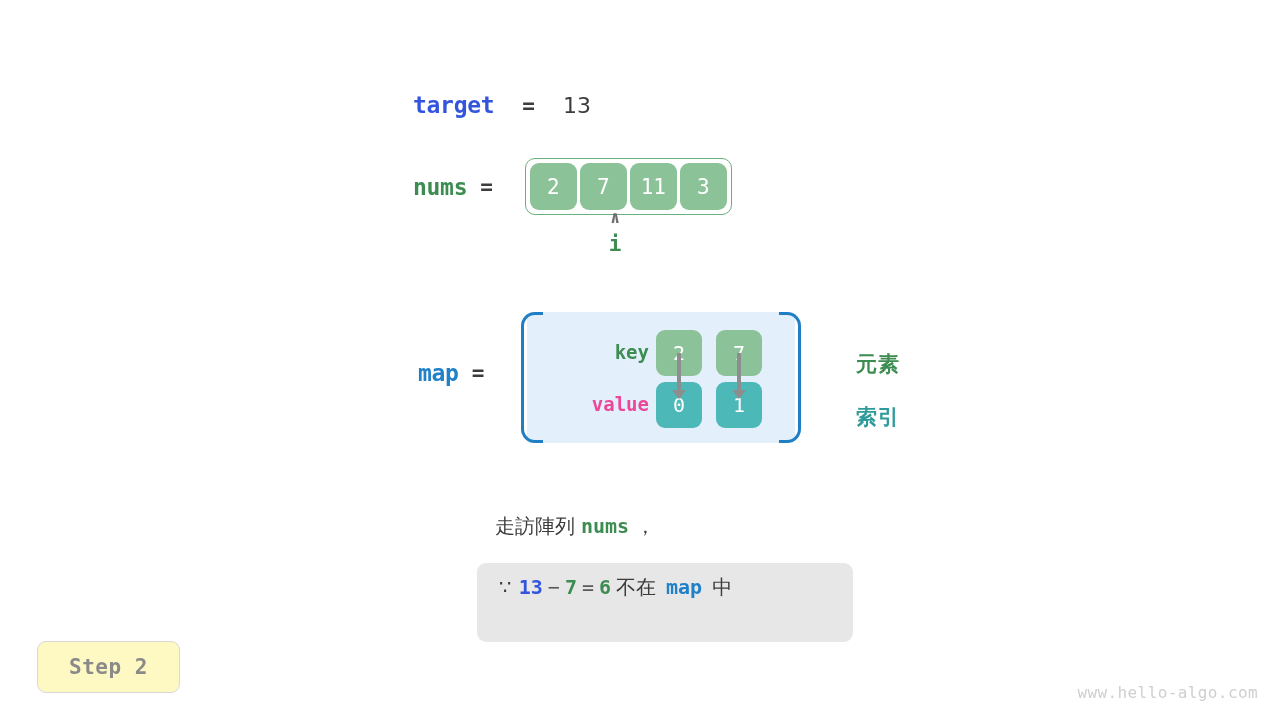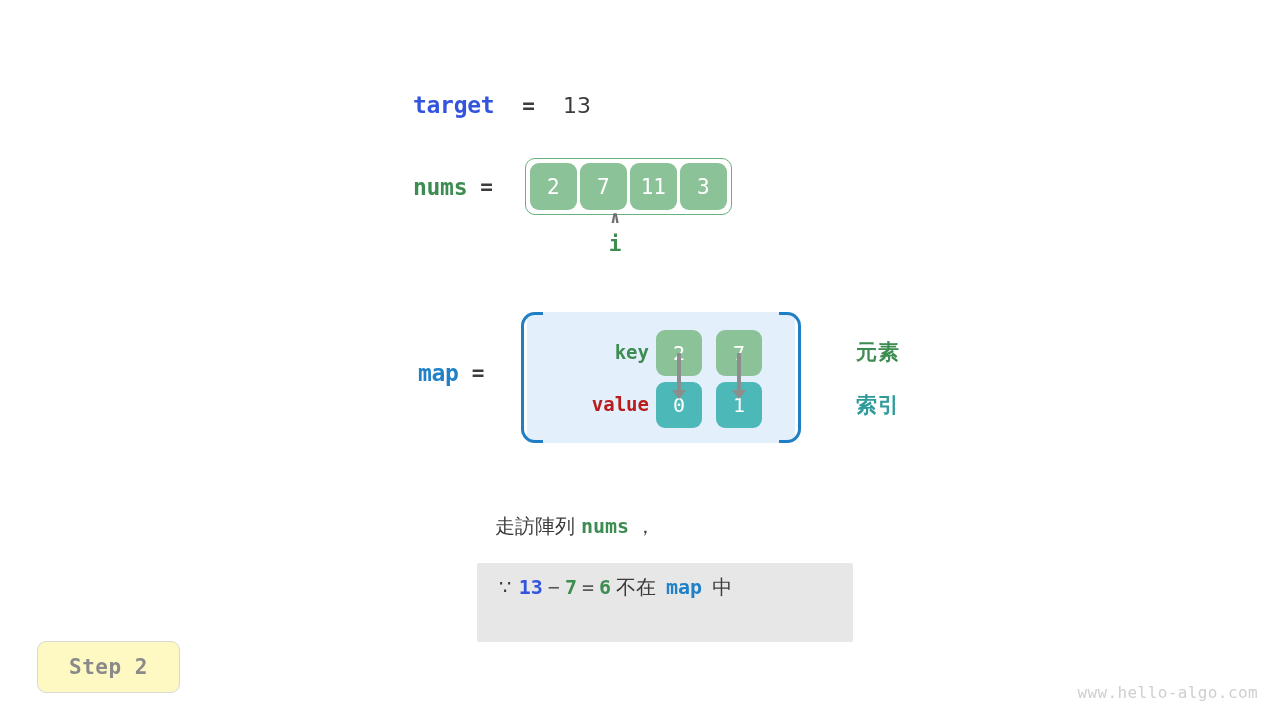--- a/index.html
+++ b/index.html
@@ -181,21 +181,21 @@
     width: 90px;
   }
   #label-key {
     left: 38px;
     top: 29px;
     color: #3d8c51;
   }
   #label-value {
     left: 38px;
     top: 81px;
-    color: #b91c1c;
+    color: #ec4899;
   }
   .map-col {
     position: absolute;
     width: 46px;
   }
   #map-col-0 { left: 135px; top: 18px; }
   #map-col-1 { left: 195px; top: 18px; }
   .map-cell {
     width: 46px;
     height: 46px;
@@ -231,20 +231,21 @@
     border-top: 9px solid #8d8d8d;
   }
 
   
   .side-note {
     position: absolute;
     font-family: "DejaVu Sans", sans-serif;
     font-size: 21px;
     font-weight: 700;
     letter-spacing: 1px;
+    margin-top: 12px;
   }
   #note-element { left: 856px; top: 338px; color: #3d8c51; }
   #note-index   { left: 856px; top: 391px; color: #2f9a9a; }
 
   
   #desc-heading {
     position: absolute;
     left: 495px;
     top: 513px;
     font-size: 20px;
@@ -257,21 +258,21 @@
     color: #3d8c51;
     margin: 0 6px;
   }
   #desc-box {
     position: absolute;
     left: 477px;
     top: 563px;
     width: 376px;
     height: 79px;
     background: #e7e7e7;
-    border-radius: 2px;
+    border-radius: 9px;
     box-sizing: border-box;
     padding: 9px 20px 0 22px;
   }
   .desc-line {
     font-size: 20px;
     color: #3c3c3c;
     line-height: 31px;
     white-space: nowrap;
   }
   .sym {

